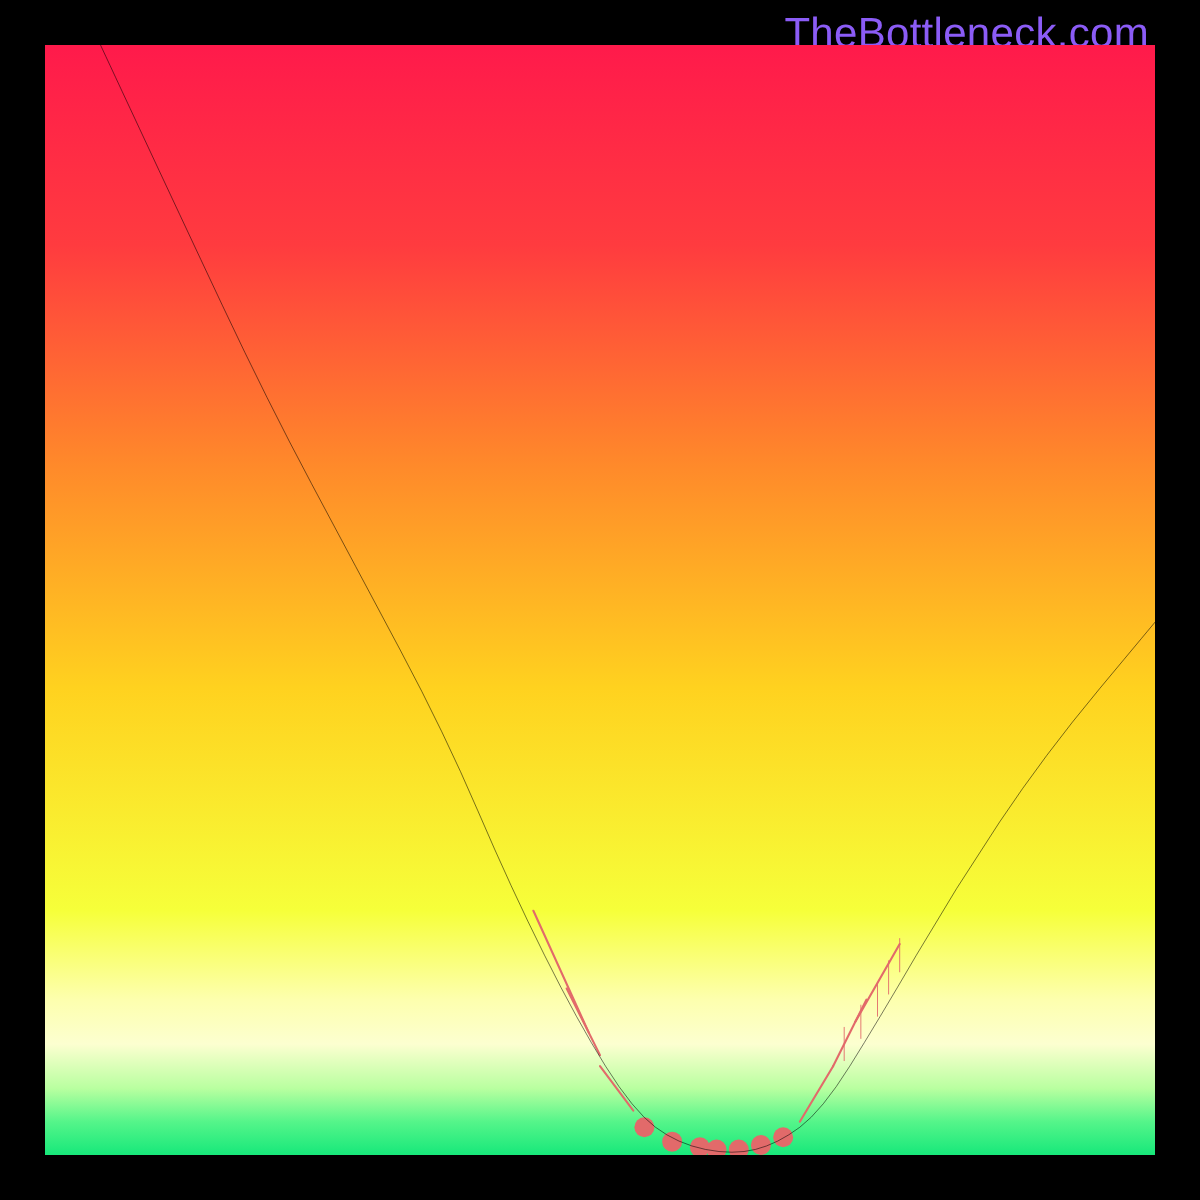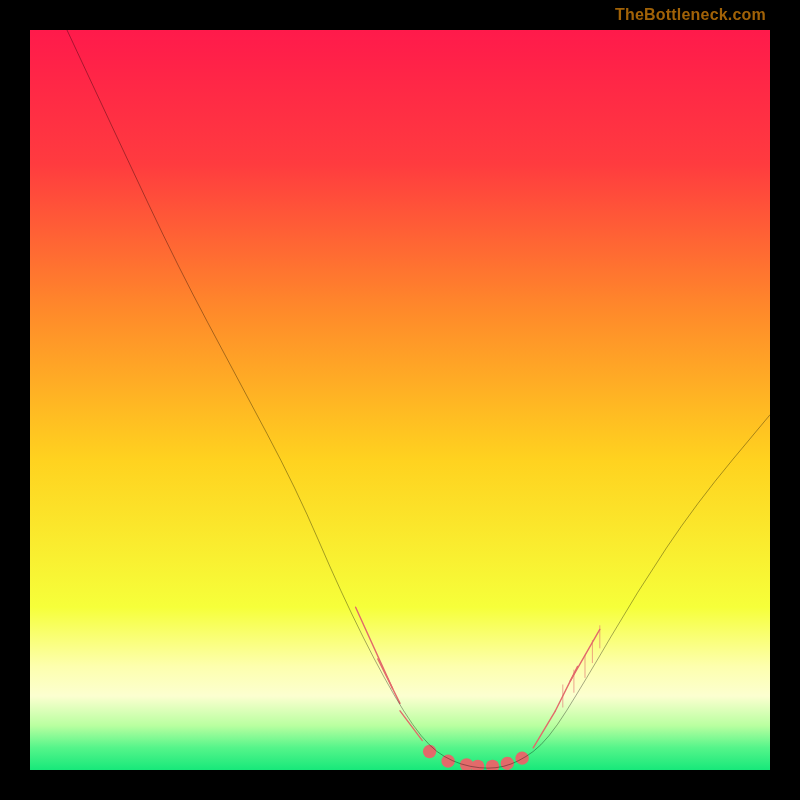--- a/index.html
+++ b/index.html
@@ -30,23 +30,23 @@
     position: absolute;
     left: 0;
     top: 0;
     width: 100%;
     height: 100%;
   }
   .watermark {
     position: absolute;
     top: 6px;
     right: 34px;
-    font-size: 16px;
-    font-weight: 700;
-    color: #a16207;
+    font-size: 28px;
+    font-weight: 400;
+    color: #8b5cf6;
     letter-spacing: 0.2px;
   }
   svg.curve {
     position: absolute;
     left: 0;
     top: 0;
     width: 100%;
     height: 100%;
   }
 </style>

